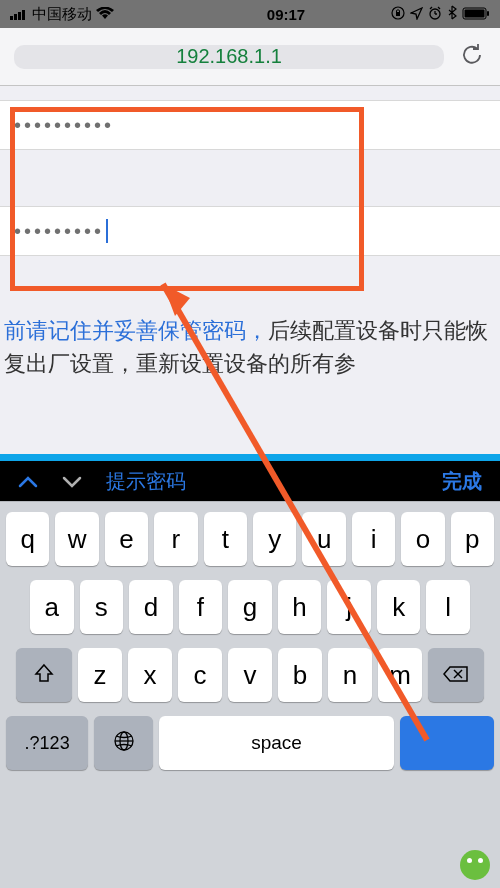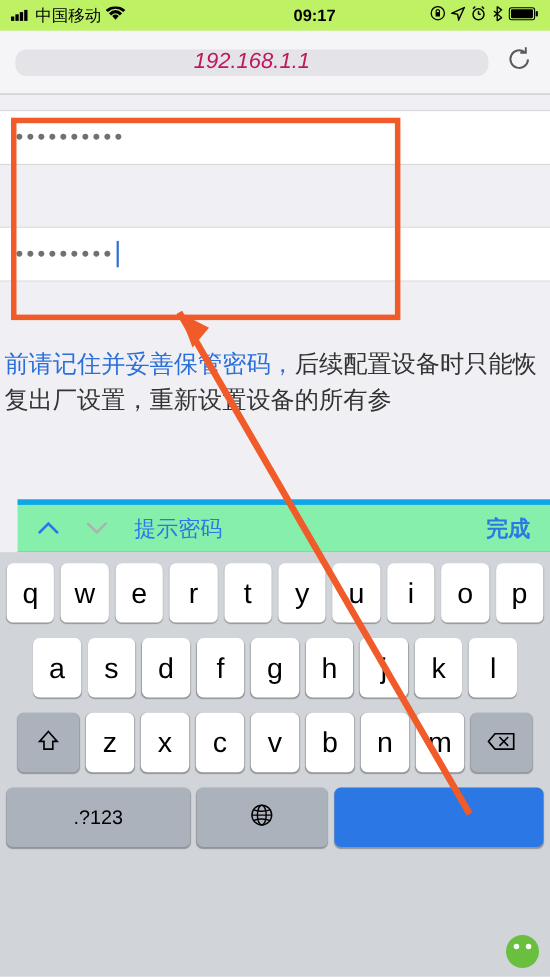--- a/index.html
+++ b/index.html
@@ -1,39 +1,39 @@
 <!DOCTYPE html>
 <html><head>
   <meta charset="utf-8">
   <style>
     * { margin: 0; padding: 0; box-sizing: border-box; font-family: -apple-system, 'Helvetica Neue', sans-serif; }
     body { width: 500px; height: 888px; background: #efeff4; position: relative; overflow: hidden; }
     
-    .status-bar { height: 28px; display: flex; align-items: center; justify-content: space-between; padding: 0 10px; background: #bef264; font-size: 15px; font-weight: 500; }
+    .status-bar { height: 28px; display: flex; align-items: center; justify-content: space-between; padding: 0 10px; background: #737373; font-size: 15px; font-weight: 500; }
     .status-left { display: flex; align-items: center; gap: 4px; }
     .status-right { display: flex; align-items: center; gap: 5px; }
     .status-center { position: absolute; left: 50%; transform: translateX(-50%); font-weight: 600; margin-left: 36px; }
     
     .address-bar { background: #f5f5f7; height: 58px; display: flex; align-items: center; padding: 0 14px; gap: 14px; border-bottom: 1px solid #c4c4c4; }
-    .url-field { flex: 1; background: #e4e4e8; border-radius: 10px; height: 24px; display: flex; align-items: center; justify-content: center; font-size: 20px; color: #be185d; font-style: italic; }
+    .url-field { flex: 1; background: #e4e4e8; border-radius: 10px; height: 24px; display: flex; align-items: center; justify-content: center; font-size: 20px; color: #15803d; }
     .reload-btn { width: 28px; height: 28px; display: flex; align-items: center; justify-content: center; }
     
     .content-area { background: #efeff4; position: relative; }
     .highlight-box { position: absolute; top: 7px; left: 10px; width: 354px; height: 184px; border: 5px solid #f15a29; z-index: 5; pointer-events: none; }
     
     .input-row { background: #fff; height: 50px; display: flex; align-items: center; padding: 0 14px; border-bottom: 1px solid #d8d8d8; }
     .input-row.first { border-top: 1px solid #d8d8d8; margin-top: 14px; }
     .input-row.second { margin-top: 56px; border-top: 1px solid #d8d8d8; }
     .password-dots { font-size: 20px; letter-spacing: 3px; color: #707070; }
     .cursor { display: inline-block; width: 2px; height: 24px; background: #2b6fd8; vertical-align: middle; margin-left: 2px; }
     
     .help-text { margin-top: 58px; padding: 0 4px; font-size: 22px; line-height: 1.5; color: #333; }
     .help-text .blue { color: #2b6fd8; }
     
-    .keyboard-accessory { position: absolute; top: 454px; left: 16px; right: 0; height: 48px; background: #86efac; border-top: 5px solid #0ea5e9; border-bottom: 1px solid #b4b7bc; display: flex; align-items: center; justify-content: space-between; padding: 0 18px; }
+    .keyboard-accessory { position: absolute; top: 454px; left: 0; right: 0; height: 48px; background: #000000; border-top: 7px solid #0ea5e9; border-bottom: 1px solid #b4b7bc; display: flex; align-items: center; justify-content: space-between; padding: 0 18px; }
     .acc-left { display: flex; align-items: center; gap: 24px; }
     .chevron { font-size: 24px; font-weight: 300; }
     .chevron.up { color: #2b78e4; }
     .chevron.down { color: #b0b0b0; }
     .suggest { color: #2b78e4; font-size: 20px; }
     .done-btn { color: #2b78e4; font-size: 20px; font-weight: 700; }
     
     .keyboard { position: absolute; top: 502px; left: 0; right: 0; bottom: 0; background: #d1d4d9; padding: 10px 6px 6px; }
     .key-row { display: flex; justify-content: center; gap: 6px; margin-bottom: 14px; }
     .key { background: #fff; border-radius: 6px; box-shadow: 0 1px 1px rgba(0,0,0,0.3); height: 54px; display: flex; align-items: center; justify-content: center; font-size: 26px; color: #000; flex: 1; max-width: 44px; }
@@ -198,20 +198,21 @@
   <div class="key-row">
     <div class="key special numkey">.?123</div>
     <div class="key special globe">
       <span><svg width="22" height="22" viewBox="0 0 22 22">
             <circle cx="11" cy="11" r="9" fill="none" stroke="#000" stroke-width="1.3"></circle>
             <ellipse cx="11" cy="11" rx="4" ry="9" fill="none" stroke="#000" stroke-width="1.3"></ellipse>
             <line x1="2" y1="11" x2="20" y2="11" stroke="#000" stroke-width="1.3"></line>
             <path d="M3 6 Q11 9 19 6 M3 16 Q11 13 19 16" fill="none" stroke="#000" stroke-width="1.3"></path>
           </svg></span>
     </div>
+    <div class="key space">space</div>
     <div class="key action"></div>
   </div>
 </div>
 
 <svg class="arrow-svg" viewBox="0 0 310 510">
   <line x1="18" y1="24" x2="282" y2="480" stroke="#f15a29" stroke-width="6"></line>
   <polygon points="18,24 45,38 30,56" fill="#f15a29"></polygon>
 </svg>
 
 <div class="watermark">

